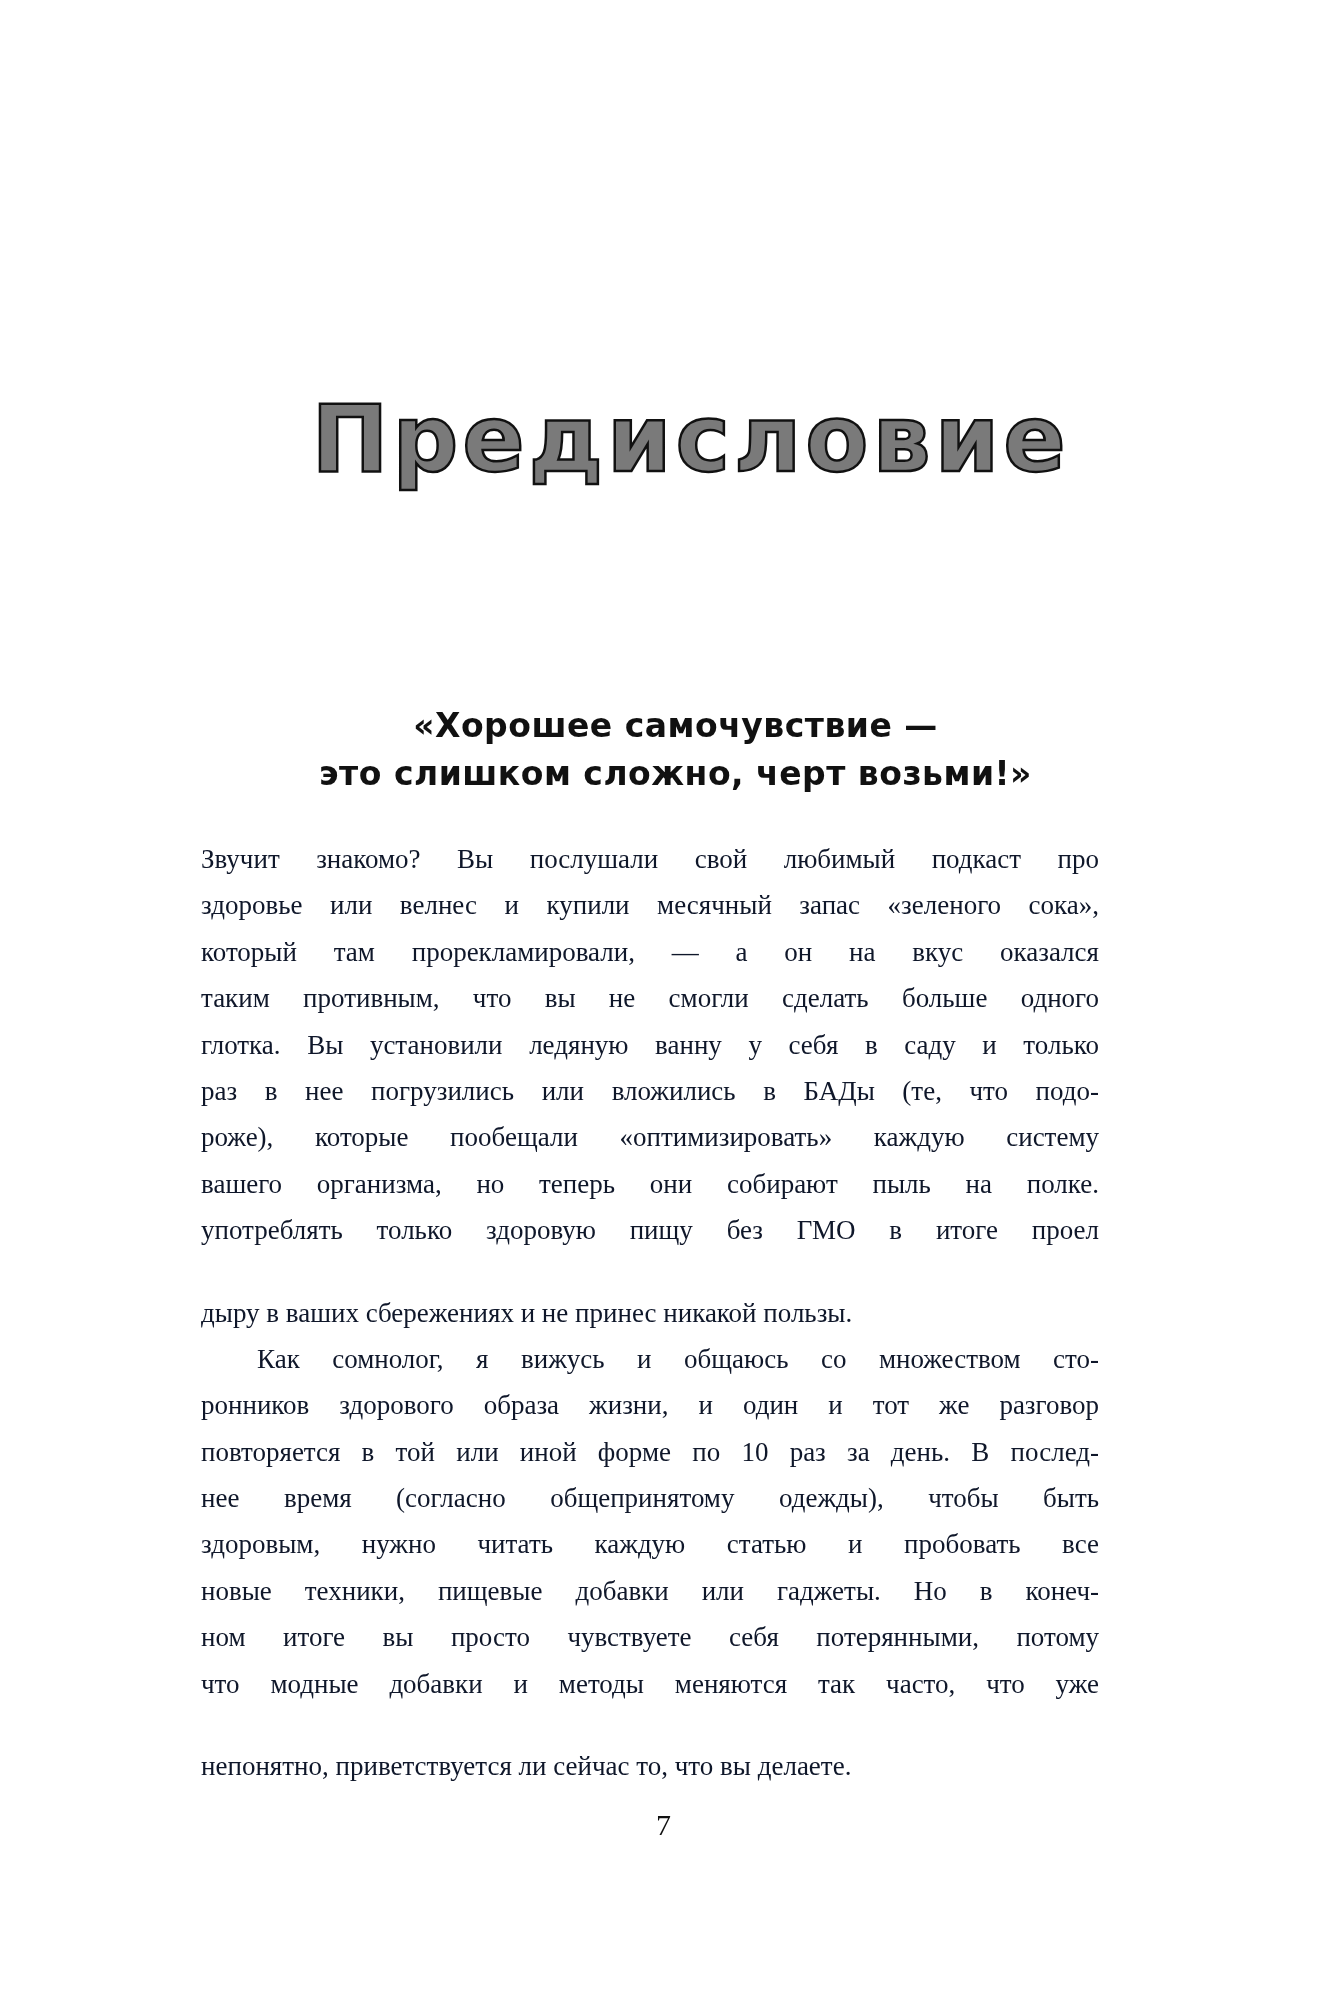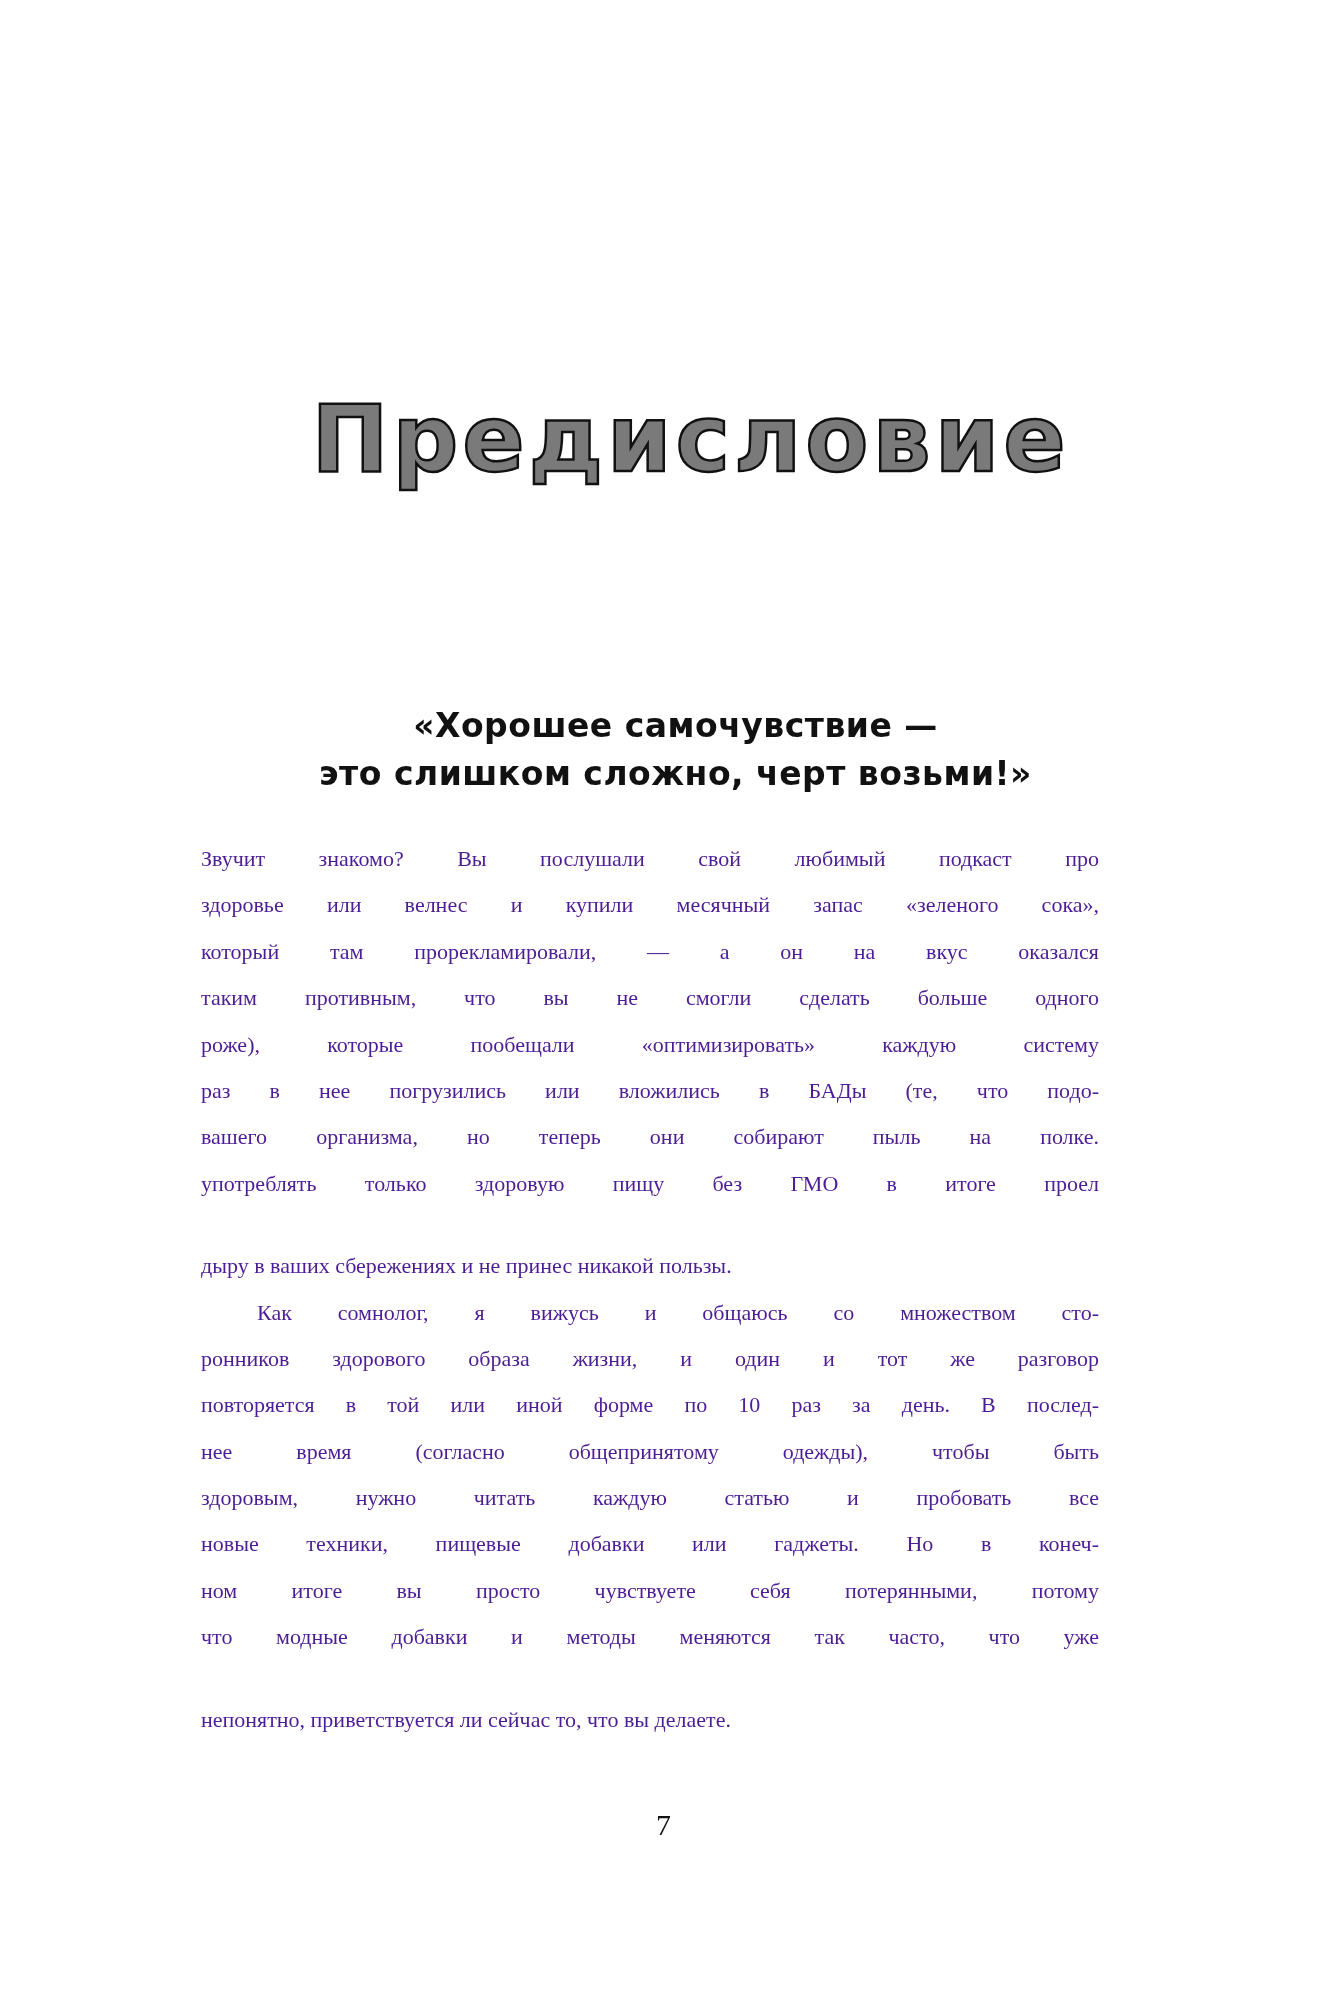--- a/index.html
+++ b/index.html
@@ -47,22 +47,22 @@
       color: #111111;
       letter-spacing: 0.5px;
     }
     .subtitle .line { display: block; }
     .body-text {
       position: absolute;
       left: 201px;
       width: 898px;
       top: 836px;
       font-family: "Liberation Serif", serif;
-      font-size: 22px;
-      color: #4c1d95;
+      font-size: 27px;
+      color: #0f172a;
     }
     .body-text .line {
       display: block;
       height: 46.4px;
       line-height: 46.4px;
       text-align: justify;
       text-align-last: justify;
       white-space: nowrap;
       overflow: visible;
     }
@@ -95,22 +95,23 @@
     <span class="line">«Хорошее самочувствие —</span>
     <span class="line">это слишком сложно, черт возьми!»</span>
   </h2>
 
   <div class="body-text">
     <div>
       <span class="line">Звучит знакомо? Вы послушали свой любимый подкаст про</span>
       <span class="line">здоровье или велнес и купили месячный запас «зеленого сока»,</span>
       <span class="line">который там прорекламировали, — а он на вкус оказался</span>
       <span class="line">таким противным, что вы не смогли сделать больше одного</span>
+      <span class="line">глотка. Вы установили ледяную ванну у себя в саду и только</span>
+      <span class="line">раз в нее погрузились или вложились в БАДы (те, что подо-</span>
       <span class="line">роже), которые пообещали «оптимизировать» каждую систему</span>
-      <span class="line">раз в нее погрузились или вложились в БАДы (те, что подо-</span>
       <span class="line">вашего организма, но теперь они собирают пыль на полке.</span>
       <span class="line">употреблять только здоровую пищу без ГМО в итоге проел</span>
       <span class="line last">дыру в ваших сбережениях и не принес никакой пользы.</span>
     </div>
     <div>
       <span class="line indent">Как сомнолог, я вижусь и общаюсь со множеством сто-</span>
       <span class="line">ронников здорового образа жизни, и один и тот же разговор</span>
       <span class="line">повторяется в той или иной форме по 10 раз за день. В послед-</span>
       <span class="line">нее время (согласно общепринятому одежды), чтобы быть</span>
       <span class="line">здоровым, нужно читать каждую статью и пробовать все</span>

